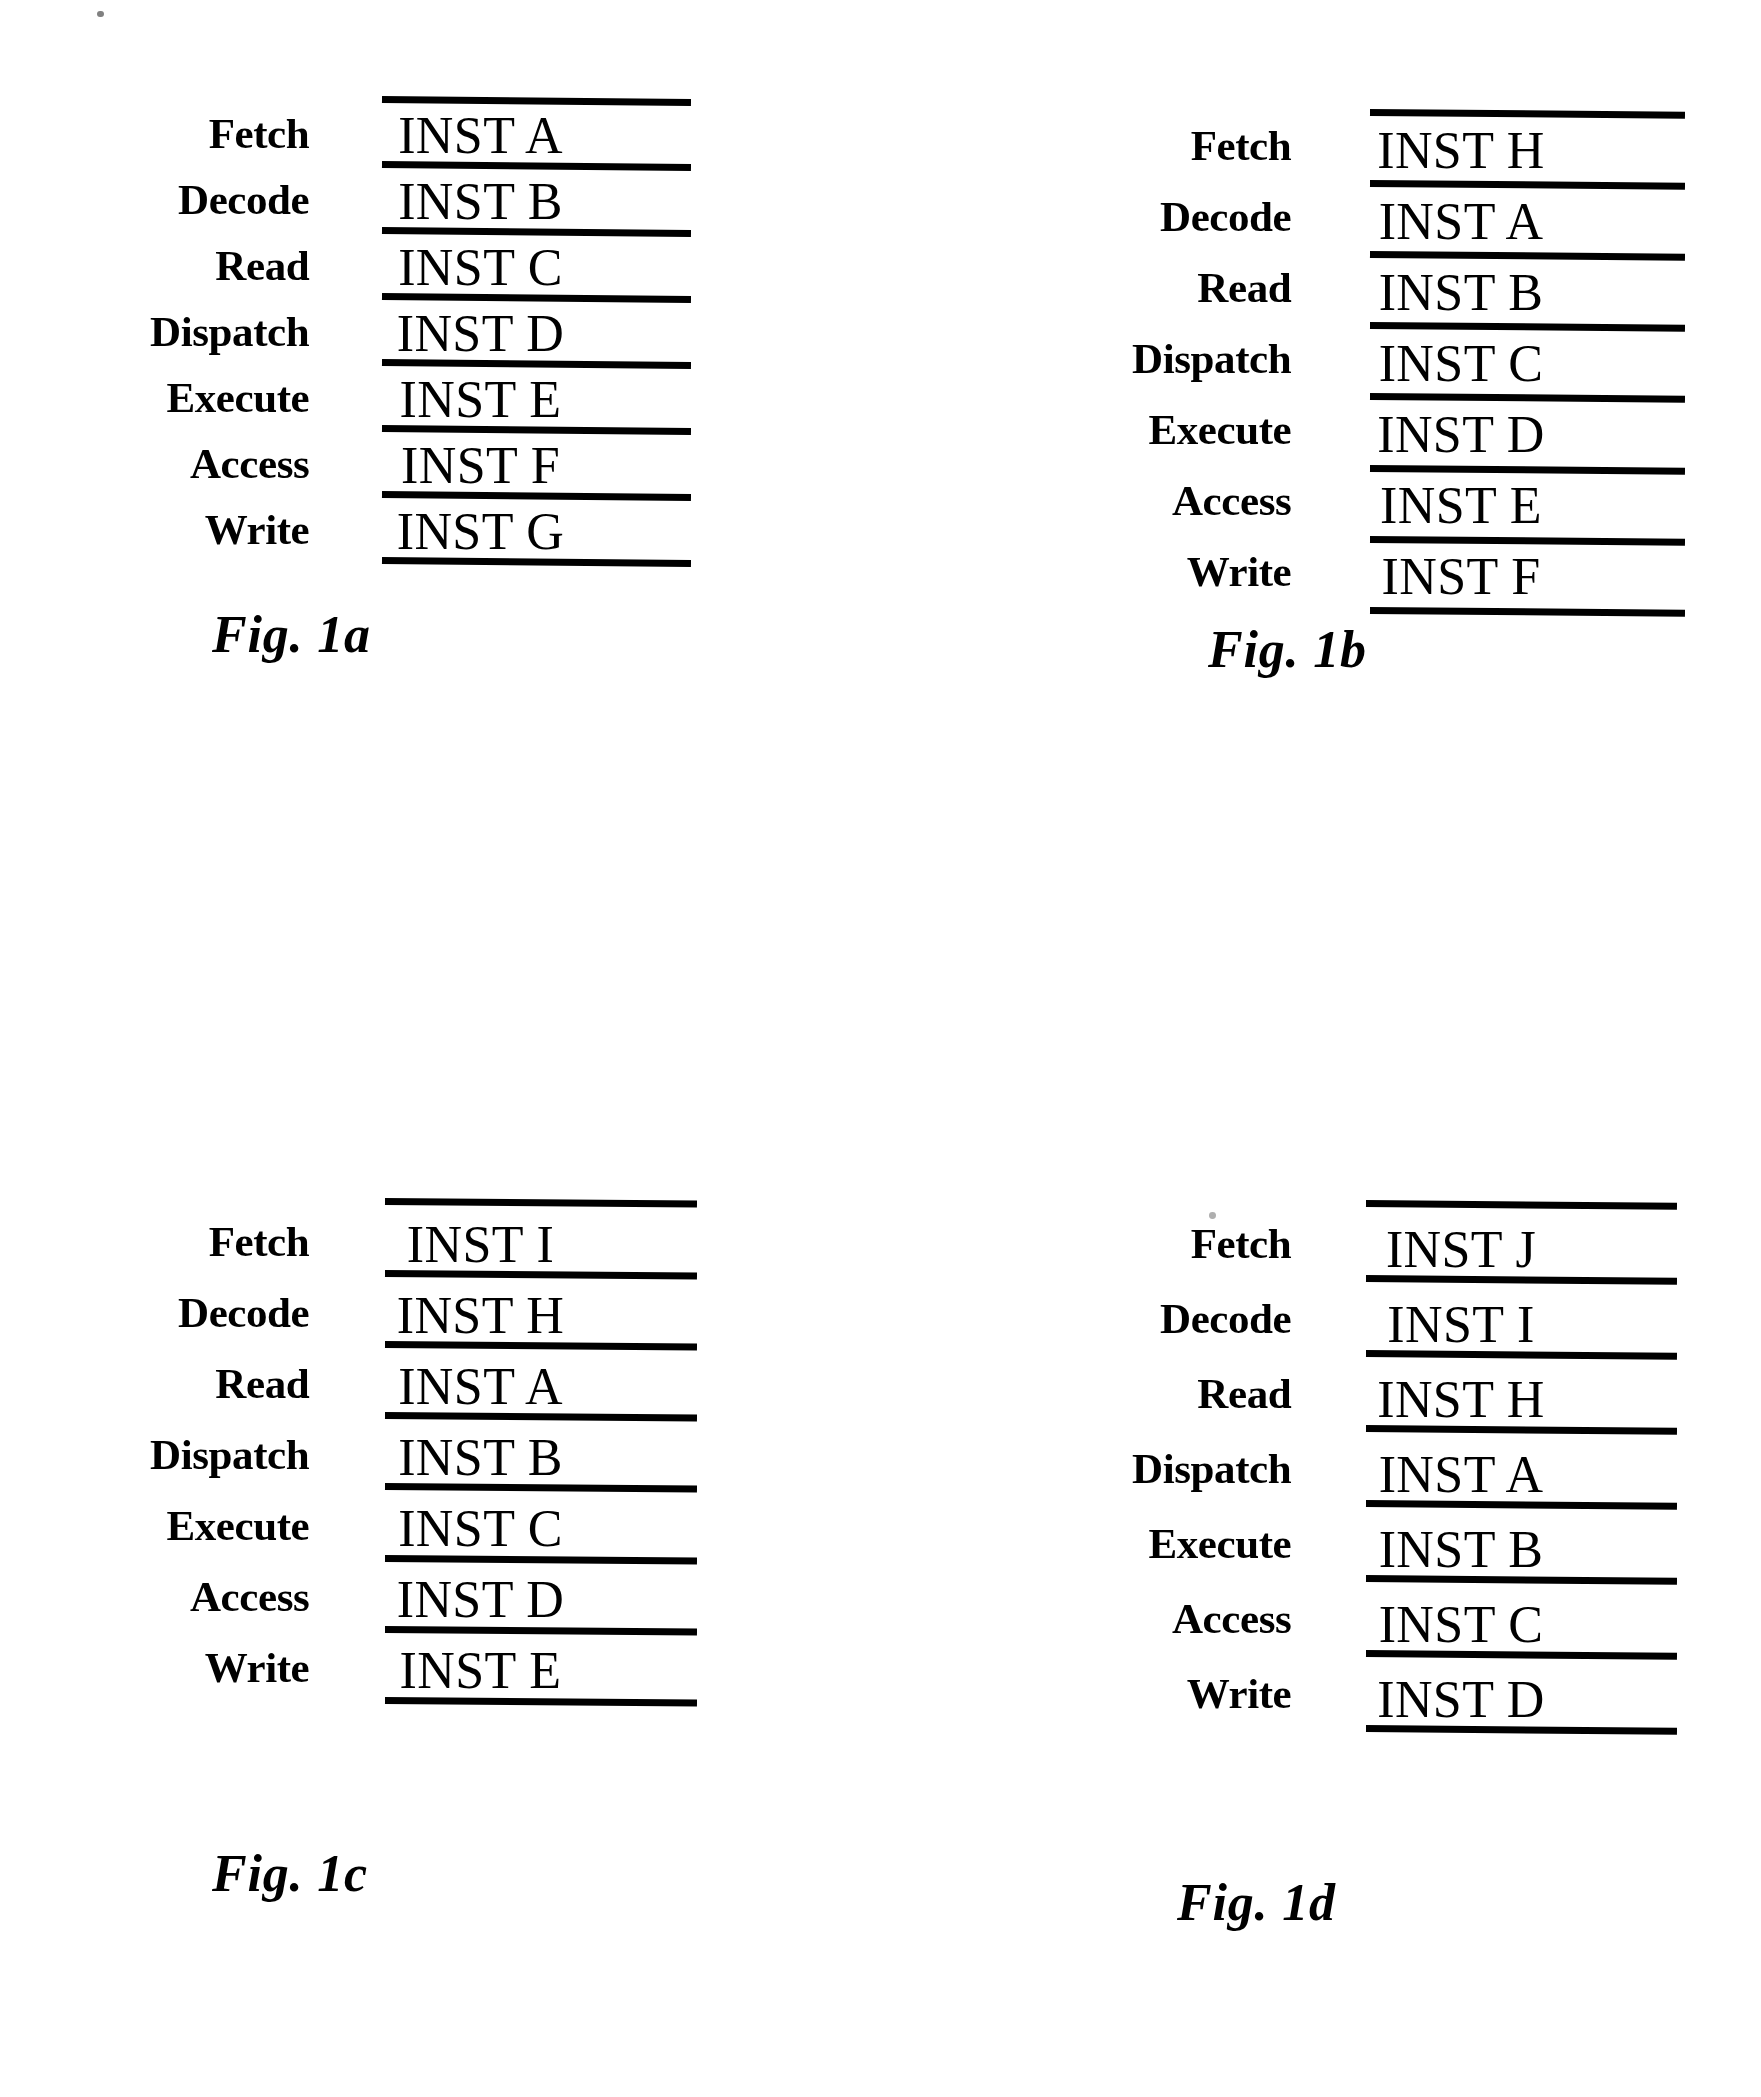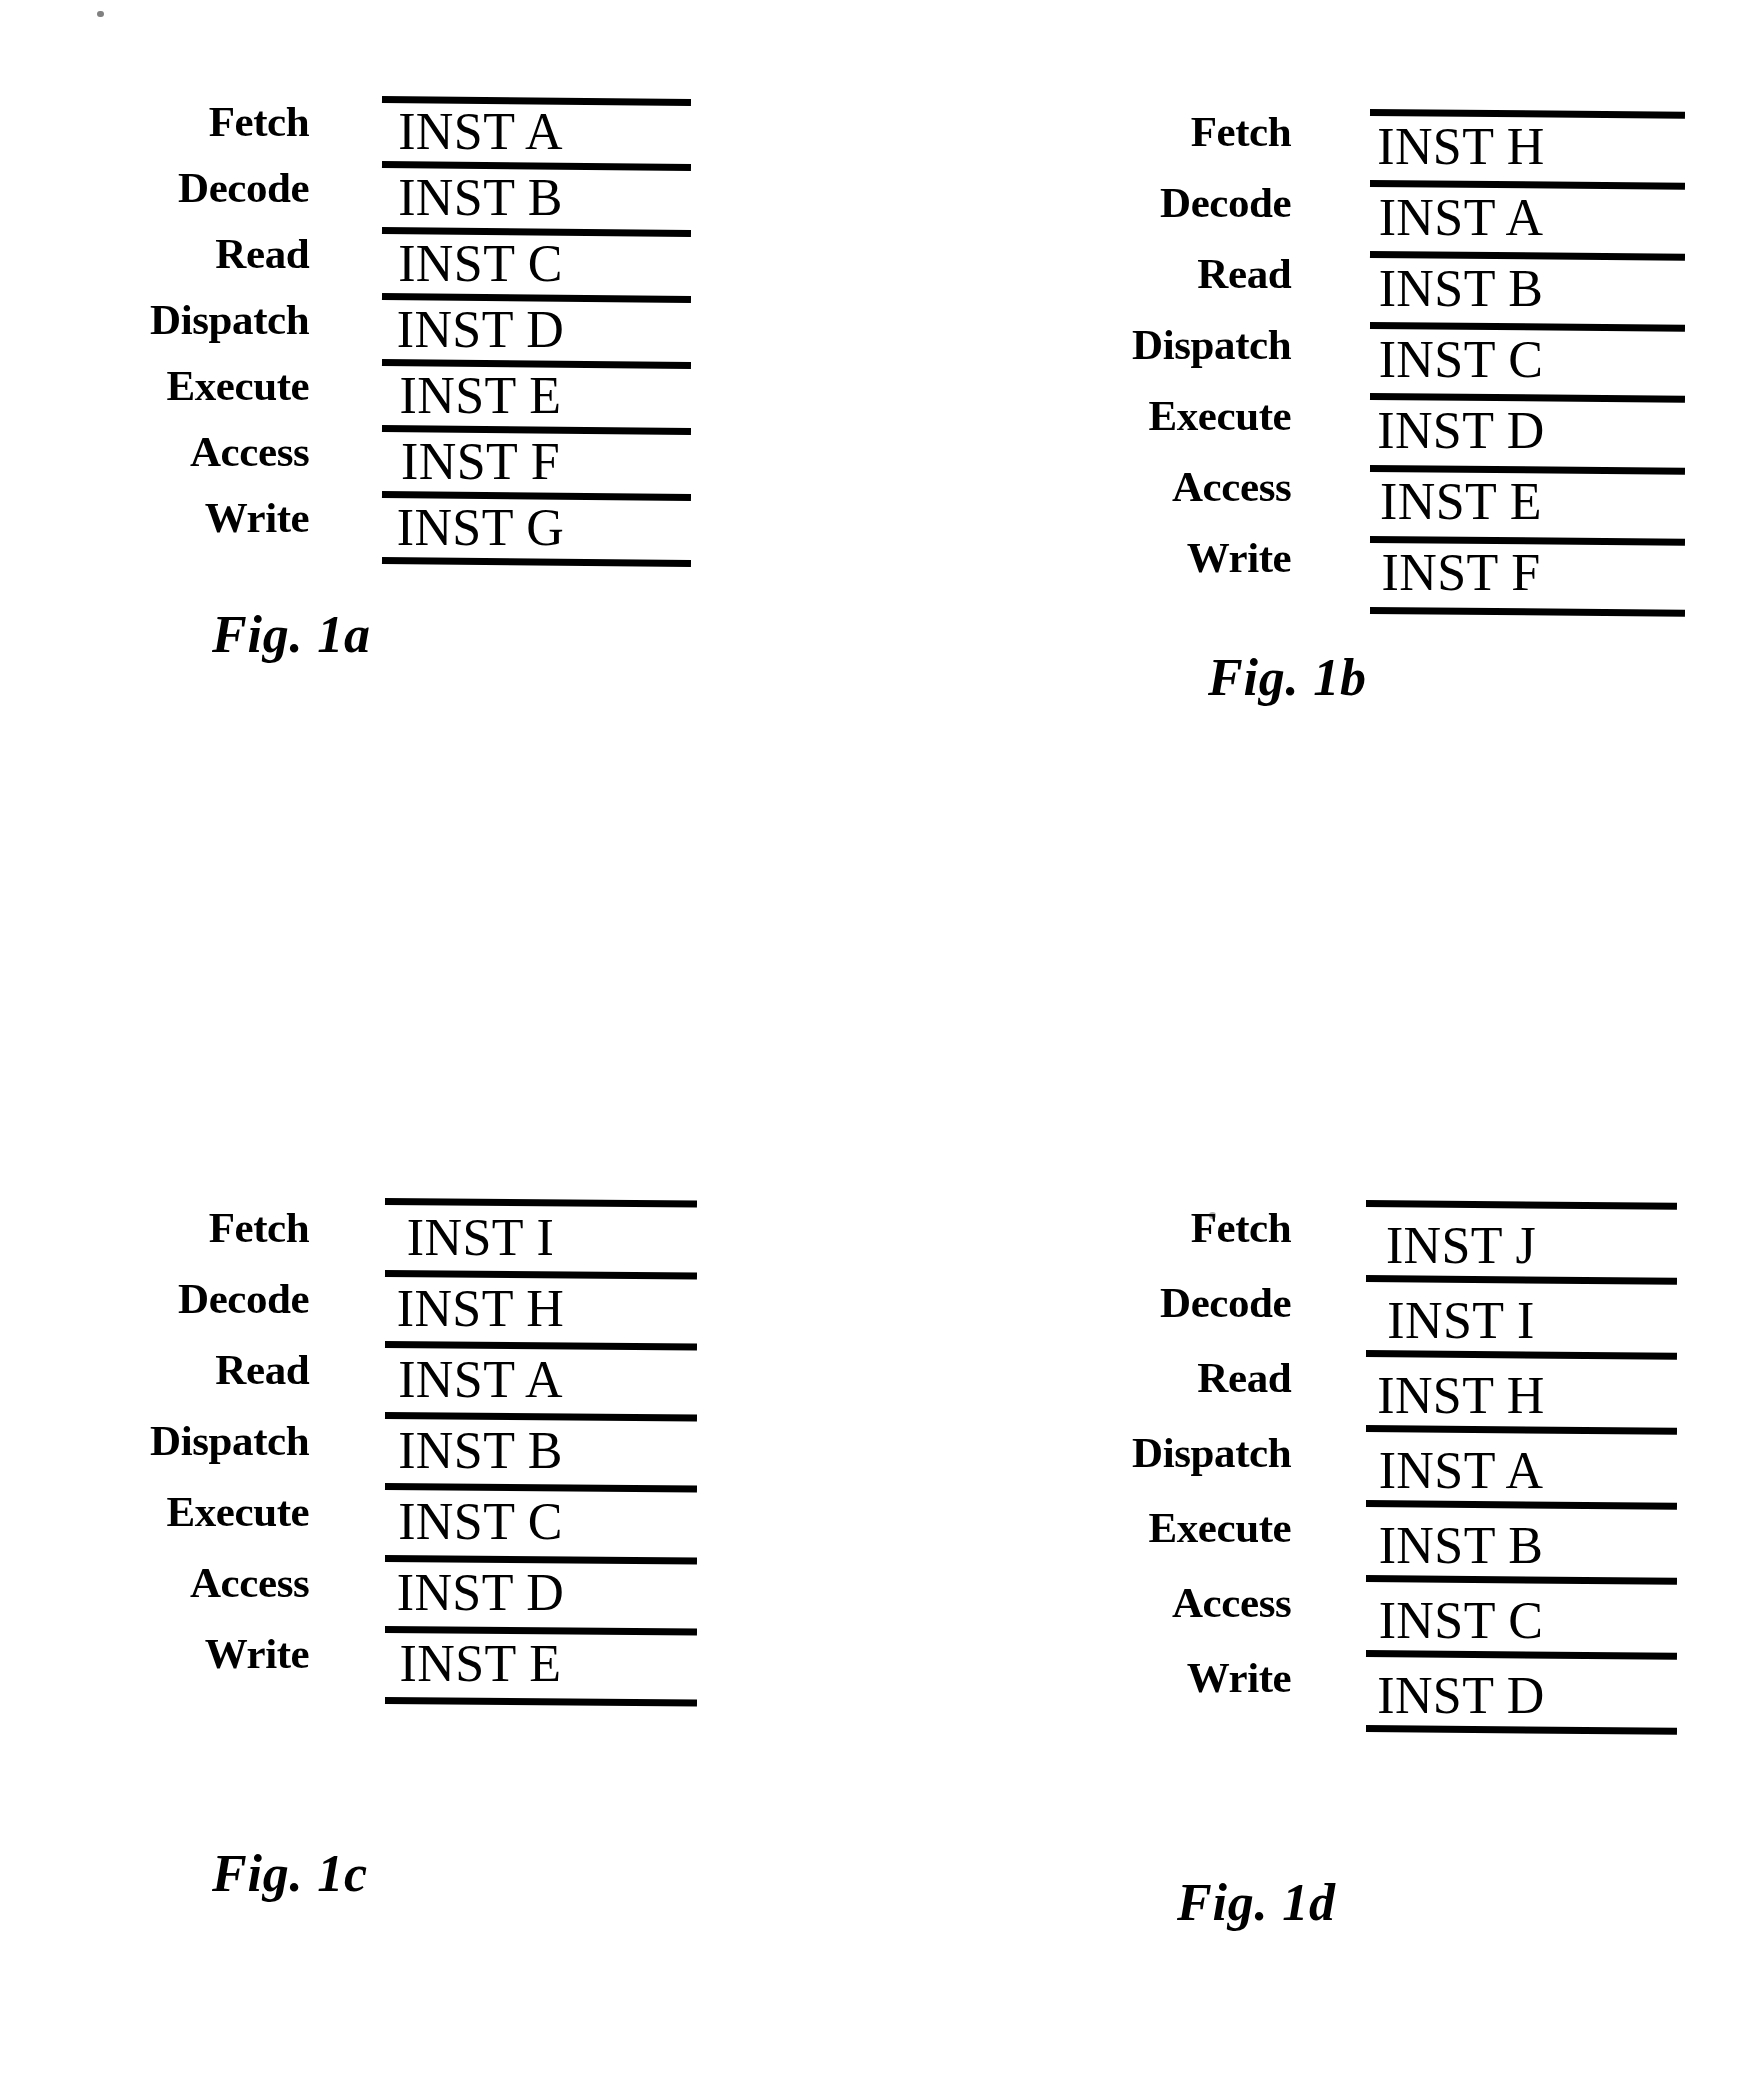--- a/index.html
+++ b/index.html
@@ -32,21 +32,21 @@
     position: absolute;
   }
 
   .rows {
     position: relative;
   }
 
   .row {
     position: relative;
     display: flex;
-    align-items: flex-start;
+    align-items: center;
   }
 
   .stage-label {
     text-align: right;
     font-weight: bold;
     font-size: 43px;
     line-height: 1.0;
     letter-spacing: -0.4px;
     white-space: nowrap;
     padding-right: 19.7px;
@@ -211,21 +211,21 @@
           <div class="cell-text">INST E</div>
         </div>
       </div>
       <div class="row">
         <div class="stage-label">Write</div>
         <div class="cell">
           <div class="cell-text">INST F</div>
         </div>
       </div>
     </div>
-  <div class="caption" style="left:162px; top:538px;">Fig. 1b</div>
+  <div class="caption" style="left:162px; top:510px;">Fig. 1b</div>
 <div class="rule" style="left: 324px; top: -1.5px;"></div>
     <div class="rule" style="left: 324px; top: 70px;"></div>
     <div class="rule" style="left: 324px; top: 141px;"></div>
     <div class="rule" style="left: 324px; top: 212px;"></div>
     <div class="rule" style="left: 324px; top: 283px;"></div>
     <div class="rule" style="left: 324px; top: 355px;"></div>
     <div class="rule" style="left: 324px; top: 426px;"></div>
     <div class="rule" style="left: 324px; top: 497px;"></div>
   </div>
 

